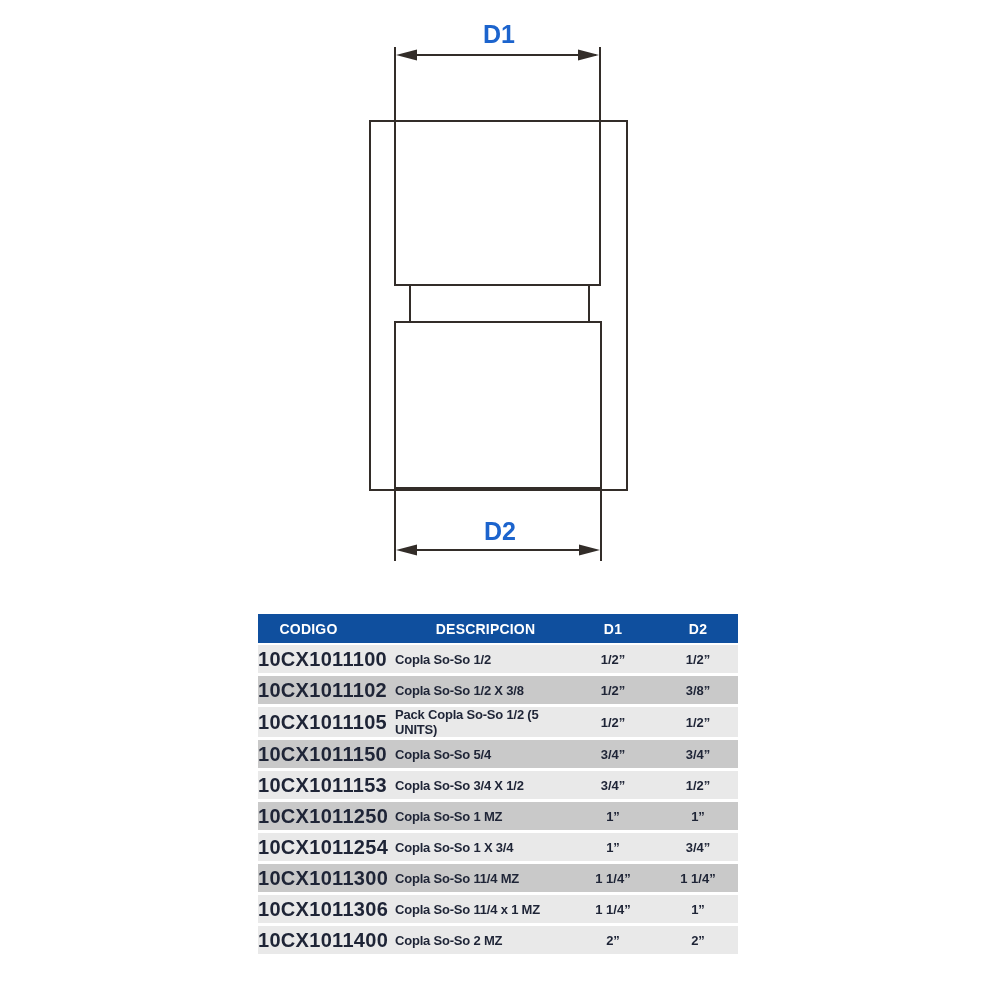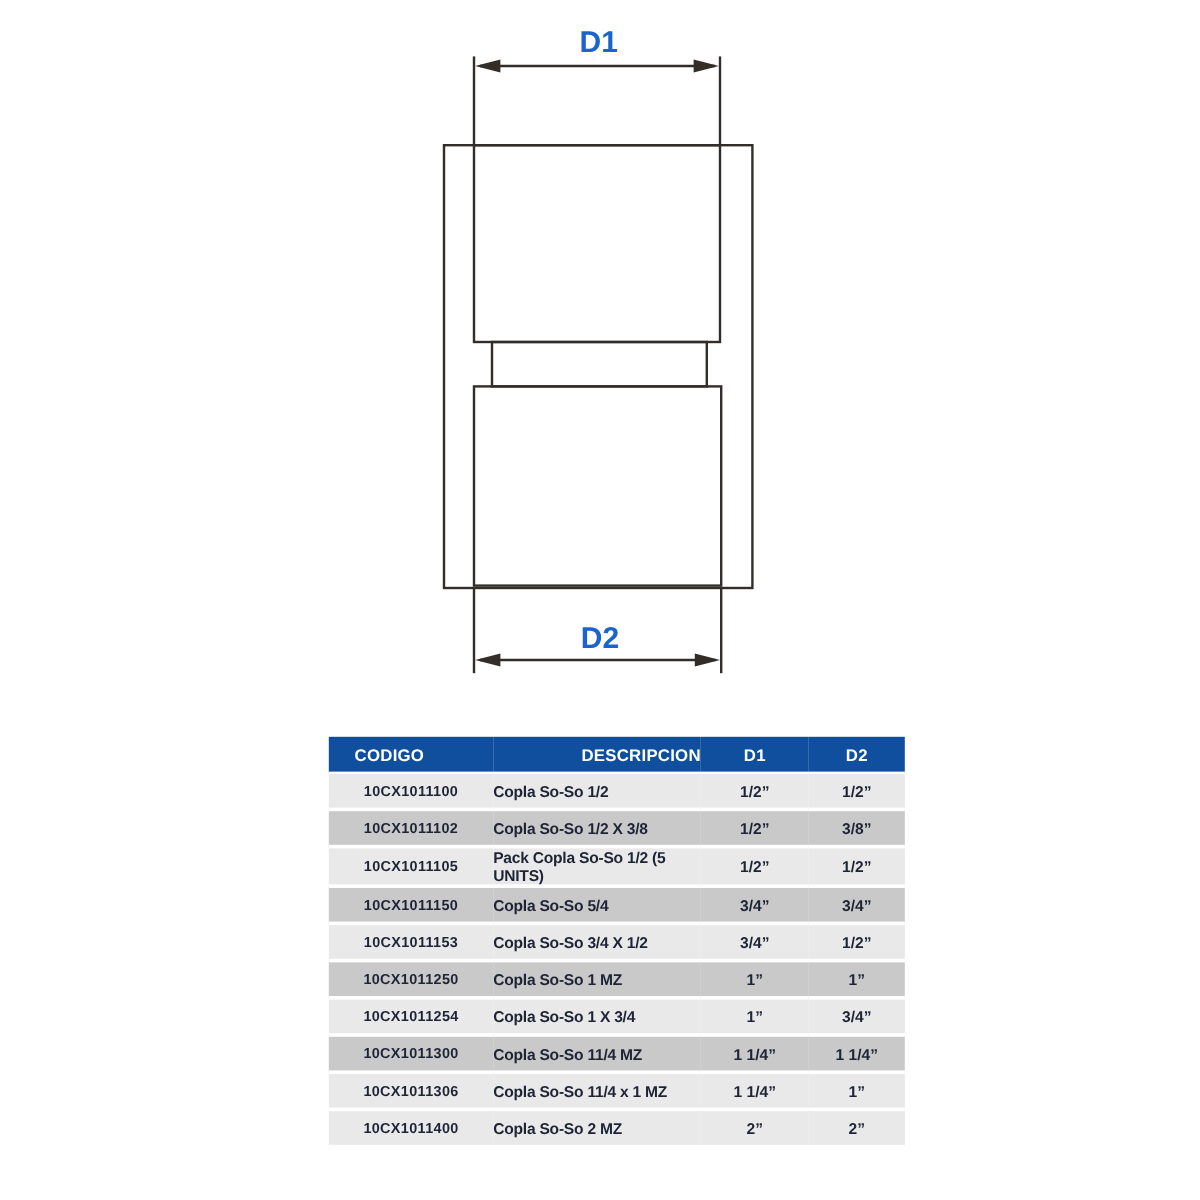--- a/index.html
+++ b/index.html
@@ -11,36 +11,36 @@
     --label-blue:#1c64cd;
   }
   html,body{margin:0;padding:0;background:#fff;}
   body{
     width:1000px;height:1000px;position:relative;overflow:hidden;
     font-family:"Liberation Sans",sans-serif;
   }
   .drawing{position:absolute;left:0;top:0;}
   .dim-label{font-family:"Liberation Sans",sans-serif;font-weight:bold;font-size:25px;}
 
-  .spec-table-wrap{position:absolute;left:274px;top:614px;width:480px;}
+  .spec-table-wrap{position:absolute;left:258px;top:614px;width:480px;}
   table.spec{border-collapse:collapse;width:480px;table-layout:fixed;}
   table.spec th{
     background:var(--header-bg);color:#ffffff;font-weight:bold;font-size:14px;
     height:29px;border-bottom:2px solid #fff;letter-spacing:0.2px;padding:0;
   }
   table.spec th.h-codigo{padding-right:36px;text-align:center;}
-  table.spec th.h-desc{text-align:right;padding-left:8px;}
+  table.spec th.h-desc{text-align:center;padding-left:8px;}
   table.spec th.h-dim{text-align:center;}
   table.spec td{
     height:28px;border-bottom:3px solid #fff;padding:0;
     color:var(--text-dark);font-weight:bold;vertical-align:middle;
   }
   tr.light td{background:var(--row-light);}
   tr.dark td{background:var(--row-dark);}
-  td.code{font-size:12px;padding-left:10px;letter-spacing:0.3px;text-align:center;}
+  td.code{font-size:20px;padding-left:10px;letter-spacing:0.3px;}
   td.desc{font-size:13px;padding-left:8px;letter-spacing:-0.2px;}
   td.dim{font-size:13px;text-align:center;}
 </style>
 </head>
 <body>
 
 <svg class="drawing" width="1000" height="600" viewBox="0 0 1000 600">
   <g fill="none" stroke="var(--line-color)" stroke-width="2">
 
     <rect x="370" y="121" width="257" height="369"></rect>

